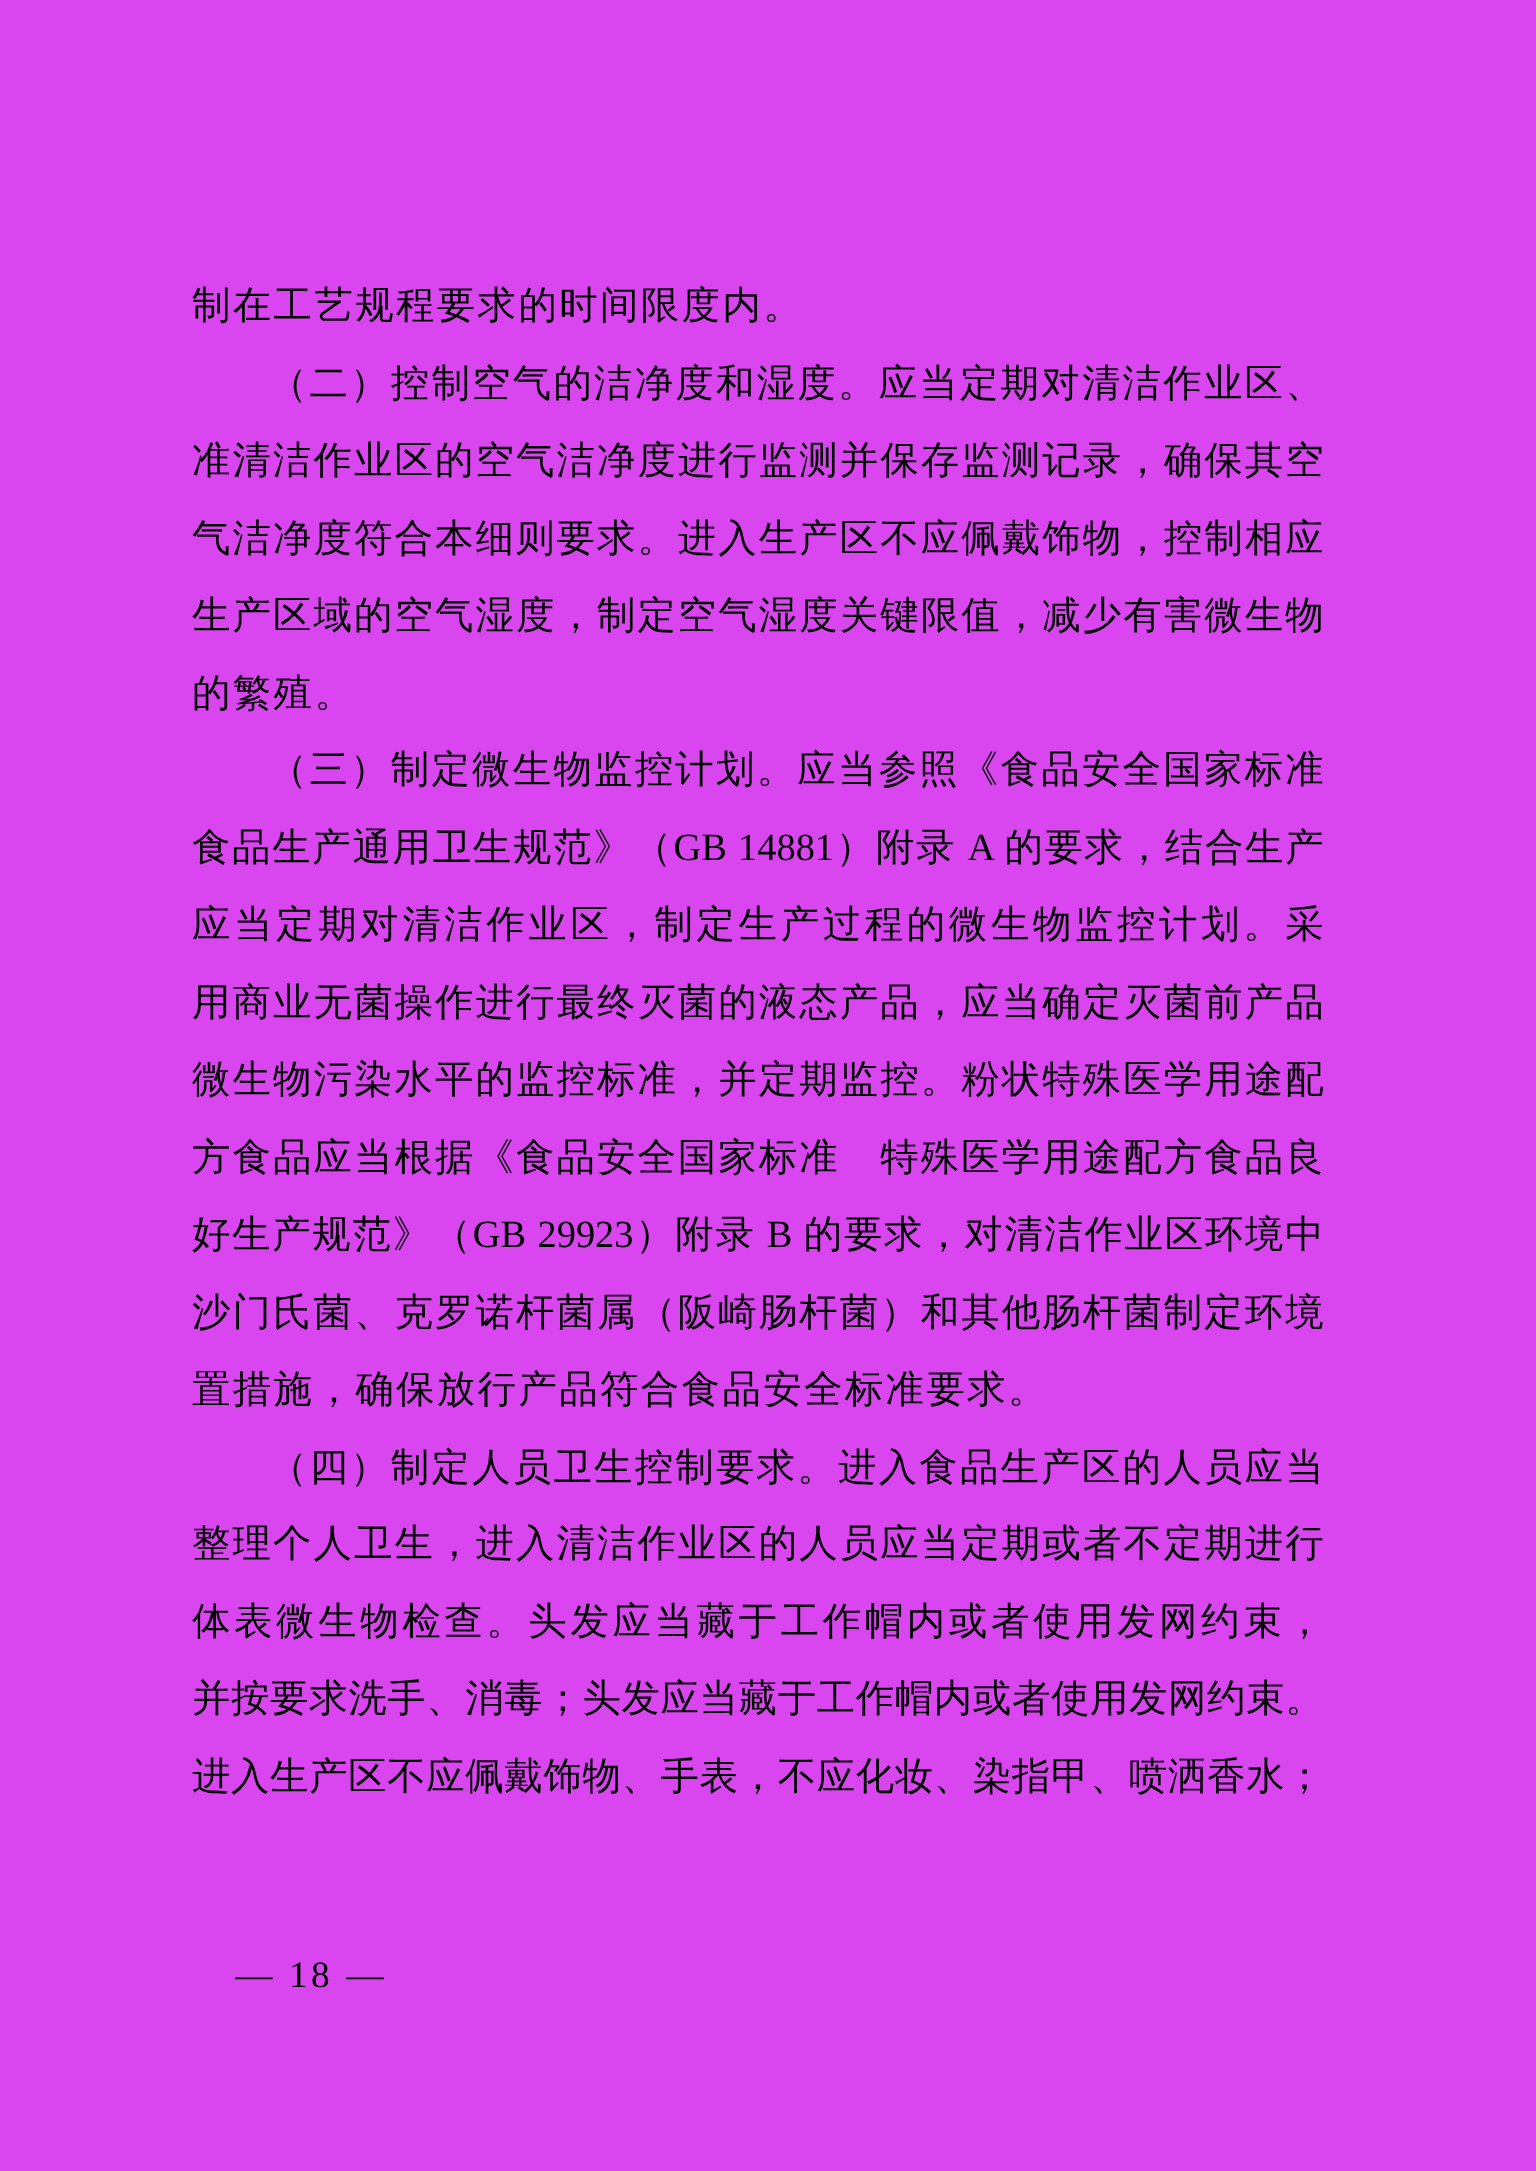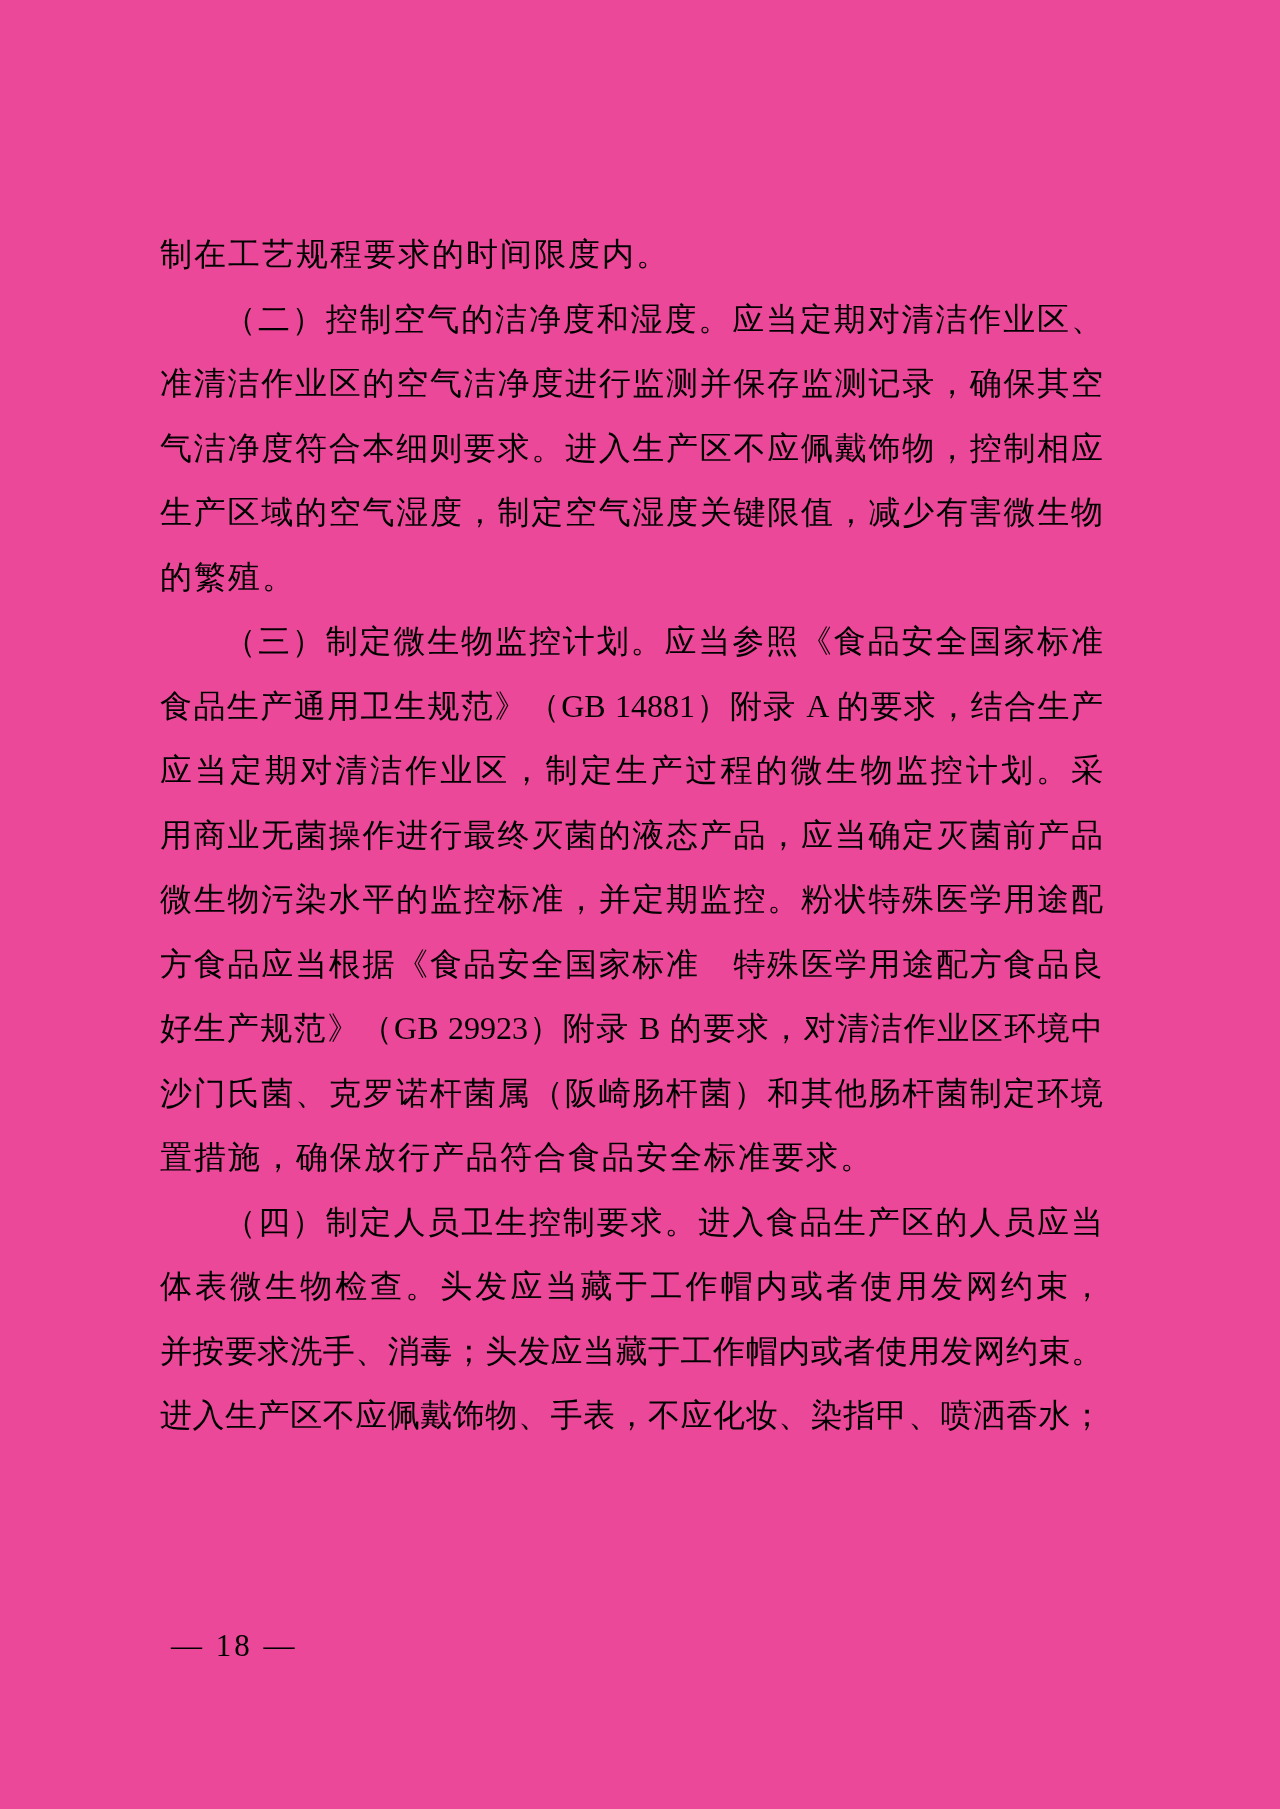--- a/index.html
+++ b/index.html
@@ -4,21 +4,21 @@
 <style>
   html, body {
     margin: 0;
     padding: 0;
     background: #ffffff;
   }
   .page {
     position: relative;
     width: 1280px;
     height: 1809px;
-    background: #ec4899;
+    background: #d946ef;
     color: #000000;
     font-family: "Liberation Serif", "DejaVu Serif", serif;
     overflow: hidden;
   }
   .text-block {
     position: absolute;
     left: 160px;
     top: 222px;
     width: 943px;
     font-size: 32px;
@@ -33,21 +33,21 @@
     letter-spacing: 0;
     white-space: normal;
     text-align: justify;
     text-align-last: justify;
   }
   .line.indent {
     text-indent: 2em;
   }
   .page-number {
     position: absolute;
-    left: 171px;
+    left: 196px;
     top: 1626px;
     font-size: 31px;
     letter-spacing: 3px;
     line-height: 40px;
     color: #000000;
   }
 </style>
 </head>
 <body>
 
@@ -62,18 +62,19 @@
       <div class="line justify indent">（三）制定微生物监控计划。应当参照《食品安全国家标准</div>
       <div class="line justify">食品生产通用卫生规范》（GB 14881）附录 A 的要求，结合生产</div>
       <div class="line justify">应当定期对清洁作业区，制定生产过程的微生物监控计划。采</div>
       <div class="line justify">用商业无菌操作进行最终灭菌的液态产品，应当确定灭菌前产品</div>
       <div class="line justify">微生物污染水平的监控标准，并定期监控。粉状特殊医学用途配</div>
       <div class="line justify">方食品应当根据《食品安全国家标准　特殊医学用途配方食品良</div>
       <div class="line justify">好生产规范》（GB 29923）附录 B 的要求，对清洁作业区环境中</div>
       <div class="line justify">沙门氏菌、克罗诺杆菌属（阪崎肠杆菌）和其他肠杆菌制定环境</div>
       <div class="line">置措施，确保放行产品符合食品安全标准要求。</div>
       <div class="line justify indent">（四）制定人员卫生控制要求。进入食品生产区的人员应当</div>
+      <div class="line justify">整理个人卫生，进入清洁作业区的人员应当定期或者不定期进行</div>
       <div class="line justify">体表微生物检查。头发应当藏于工作帽内或者使用发网约束，</div>
       <div class="line justify">并按要求洗手、消毒；头发应当藏于工作帽内或者使用发网约束。</div>
       <div class="line justify">进入生产区不应佩戴饰物、手表，不应化妆、染指甲、喷洒香水；</div>
     </div>
   <div class="page-number">— 18 —</div>
 </div>
 
 </body></html>

